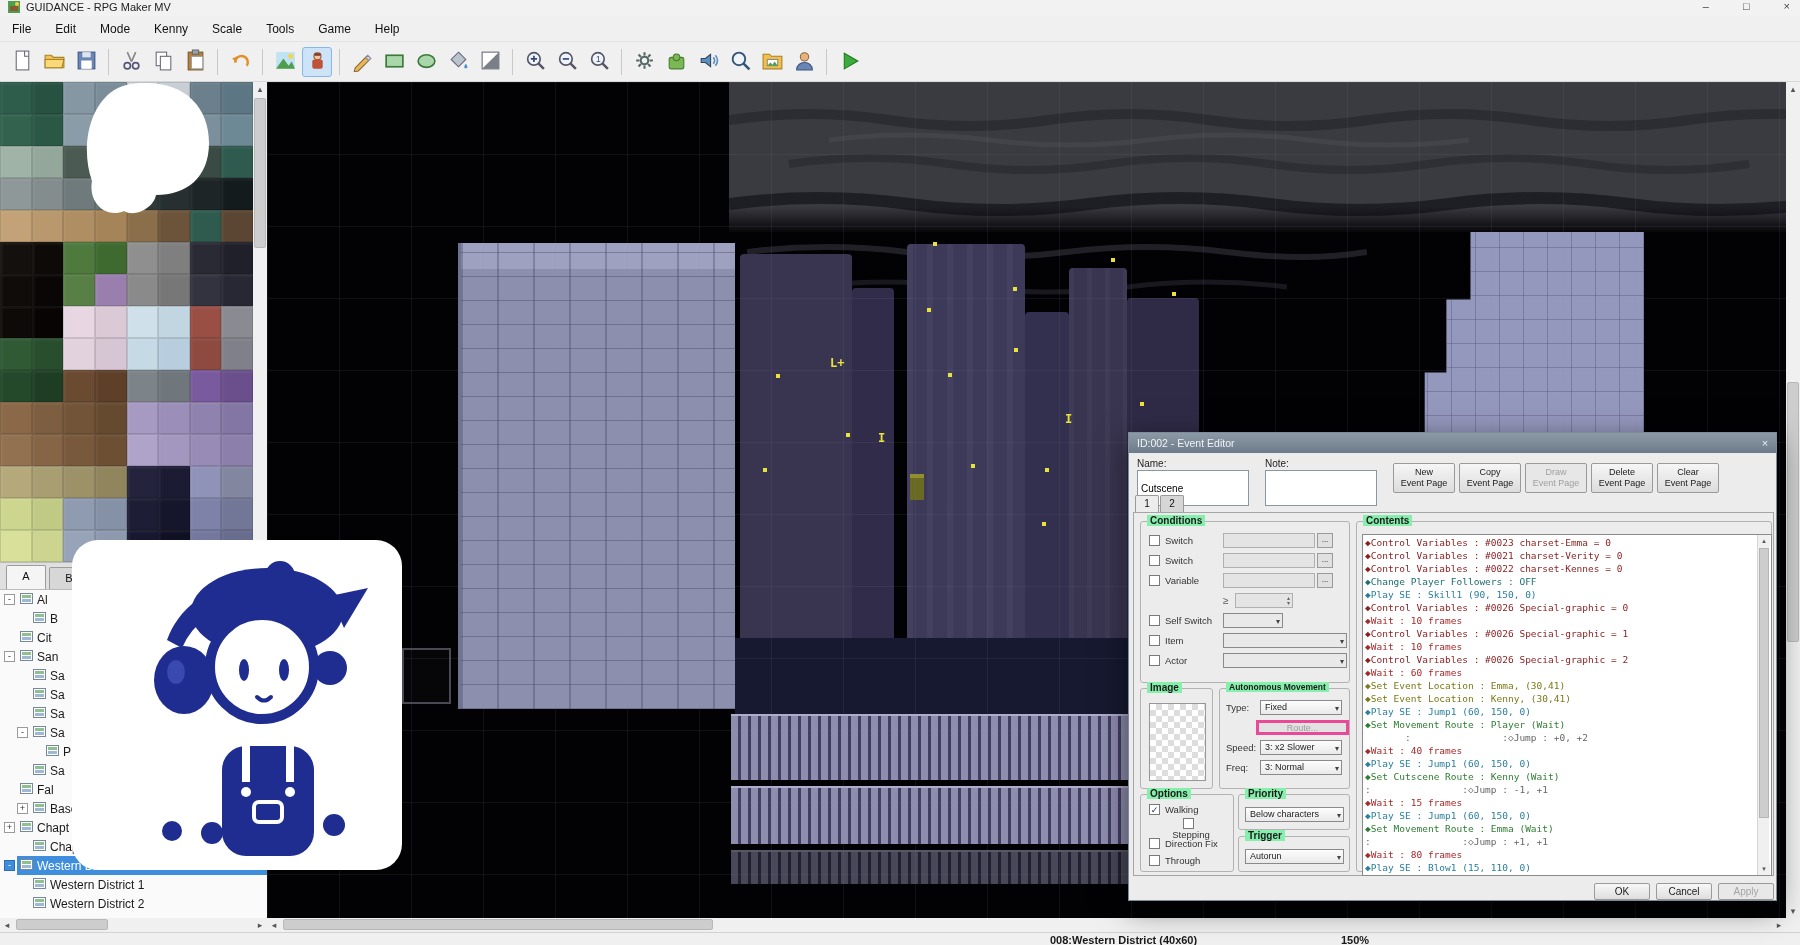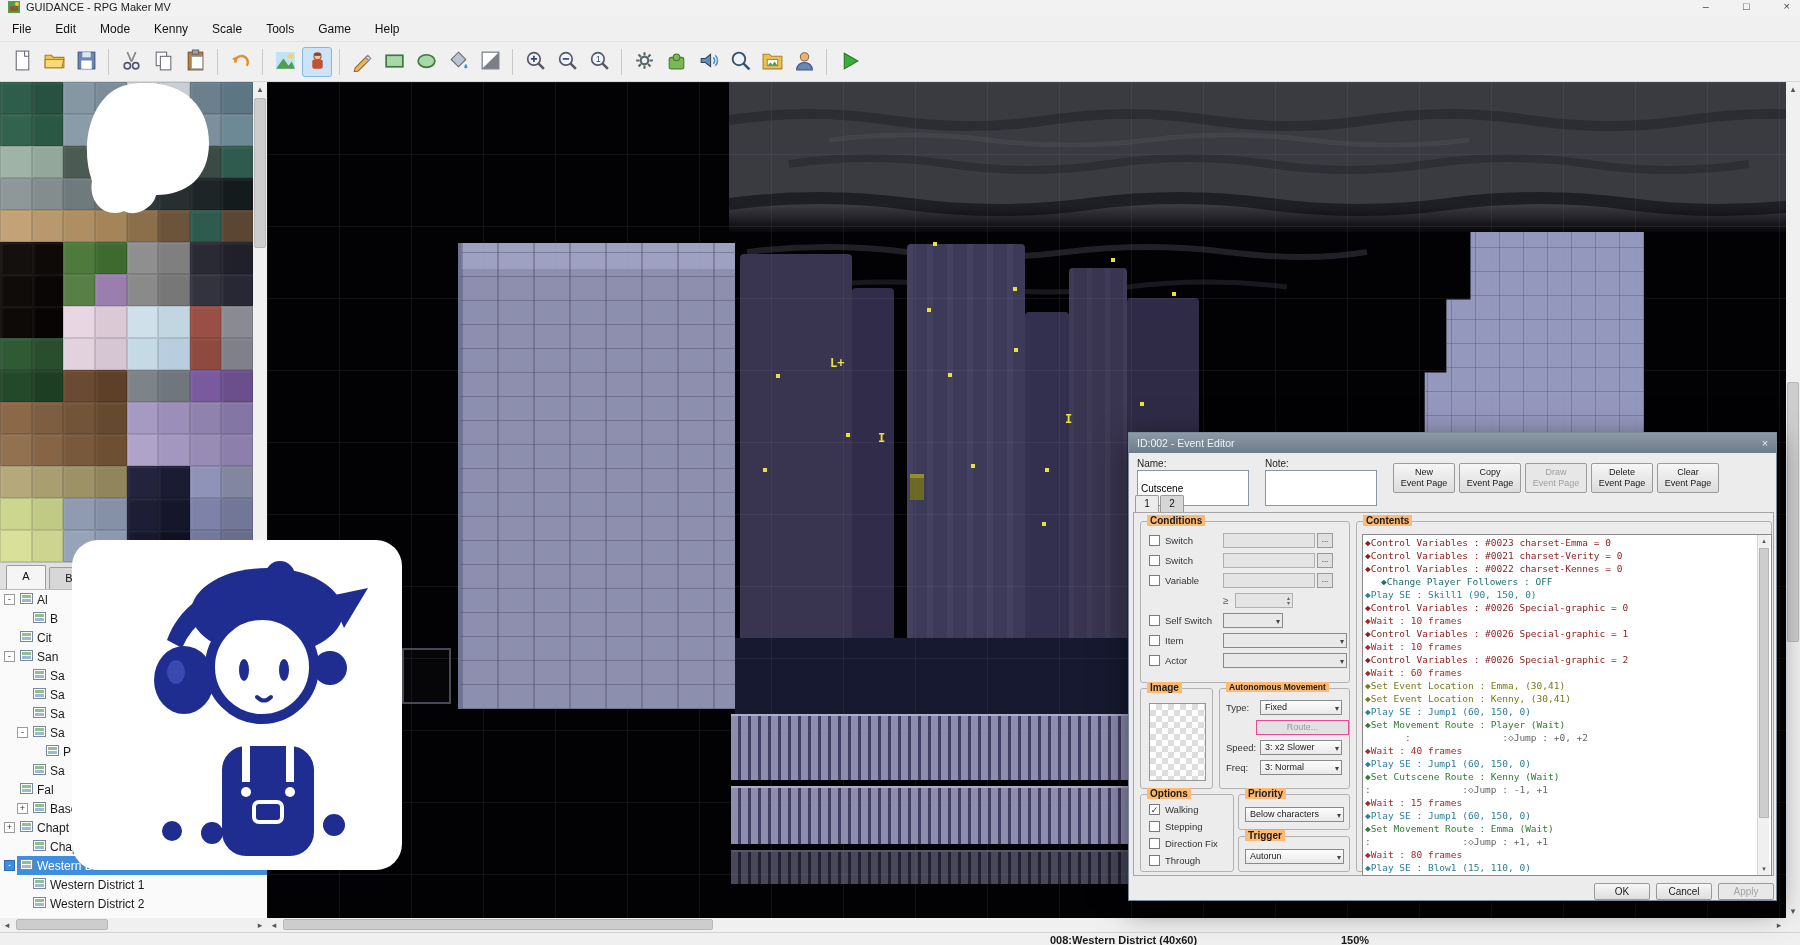--- a/index.html
+++ b/index.html
@@ -87,37 +87,37 @@
   .dlg-title { position:absolute; left:0; top:0; width:100%; height:20px; background:linear-gradient(#8c9aa7,#6d7c8a); color:#eef3f7; font-size:10.5px; line-height:20px; padding-left:8px; }
   .dlg-close { position:absolute; right:3px; top:2px; width:16px; height:16px; background:none; border:none; color:#e8eef3; font-size:11px; font-family:inherit; }
   .fld-label { position:absolute; font-size:10px; color:#222; }
   .txt { position:absolute; height:17px; border:1px solid #8a97a3; background:#fff; font-size:10px; padding:17px 3px; font-family:inherit; }
   .pgbtn { position:absolute; width:62px; height:30px; top:30px; background:linear-gradient(#f6f6f6,#dcdcdc); border:1px solid #9a9a9a; border-radius:2px; font-size:9px; line-height:1.25; text-align:center; font-family:inherit; color:#1a1a1a; }
   .pgbtn.disabled { color:#a0a0a0; background:#e7e7e7; }
   .dtab { position:absolute; top:62px; width:24px; height:17px; border:1px solid #9a9a9a; border-bottom:none; background:#d6d6d6; text-align:center; line-height:16px; font-size:10px; border-radius:2px 2px 0 0; }
   .dtab.active { background:#ececec; height:18px; }
   .tabpage { position:absolute; left:4px; top:79px; width:641px; height:364px; border:1px solid #a5a5a5; background:#ececec; }
   .grp { position:absolute; border:1px solid #b2b2b2; border-radius:3px; }
-  .grp > .gl { position:absolute; top:-7px; left:6px; background:#fdba74; padding:0 3px; font-weight:bold; font-size:10px; color:#1a1a1a; }
+  .grp > .gl { position:absolute; top:-7px; left:6px; background:#86efac; padding:0 3px; font-weight:bold; font-size:10px; color:#1a1a1a; }
   .cond-row { display:flex; align-items:center; height:20px; padding-left:8px; }
   .cbx { width:11px; height:11px; border:1px solid #7a7a7a; background:#fff; margin-right:5px; flex:0 0 11px; font-size:9px; line-height:10px; text-align:center; color:#1b2a7a; }
   .clabel { width:58px; font-size:9.5px; color:#333; }
   .dfield { height:15px; border:1px solid #b0b0b0; background:#e4e4e4; }
   .dots-btn { width:16px; height:15px; border:1px solid #9a9a9a; background:#e0e0e0; font-size:8px; line-height:12px; text-align:center; margin-left:2px; font-family:inherit; }
   .combo { position:relative; height:15px; border:1px solid #8a8a8a; background:linear-gradient(#fdfdfd,#e9e9e9); font-size:9px; line-height:13px; padding:0 12px 0 4px; color:#222; white-space:nowrap; overflow:hidden; }
   .combo .arr { position:absolute; right:2px; top:1px; font-style:normal; font-size:8px; color:#444; }
   .spinbox { position:relative; width:58px; height:15px; border:1px solid #b0b0b0; background:#e4e4e4; }
   .spinbox i { position:absolute; right:2px; font-style:normal; font-size:6px; color:#666; line-height:6px; }
   .sp-up { top:1px; } .sp-dn { bottom:1px; }
   .imgwell { position:absolute; left:8px; top:14px; width:57px; height:78px; border:1px solid #979797; background-color:#fff;
     background-image:linear-gradient(45deg,#ddd 25%,transparent 25%,transparent 75%,#ddd 75%),linear-gradient(45deg,#ddd 25%,transparent 25%,transparent 75%,#ddd 75%);
     background-size:12px 12px; background-position:0 0,6px 6px; }
   .am-row { display:flex; align-items:center; height:20px; padding-left:6px; }
   .am-row .alabel { width:34px; font-size:9.5px; color:#333; }
-  .rbtn { width:105px; height:15px; border:1px solid #ec4899; background:#e2e2e2; color:#9a9a9a; font-size:9px; font-family:inherit; }
+  .rbtn { width:105px; height:15px; border:3px solid #ec4899; background:#e2e2e2; color:#9a9a9a; font-size:9px; font-family:inherit; }
   .evlist { position:absolute; left:5px; top:12px; width:410px; height:342px; background:#fff; border:1px solid #8a8a8a; overflow:hidden; padding:1px 2px; }
   .ev-line { font-family:"DejaVu Sans Mono","DejaVu Sans",monospace; font-size:9.5px; line-height:13px; white-space:pre; }
   .ev-scroll { position:absolute; right:1px; top:13px; width:12px; height:340px; background:#f0f0f0; border-left:1px solid #d5d5d5; }
   .ev-scroll .arrow { position:absolute; left:0; width:12px; height:12px; font-size:7px; line-height:12px; text-align:center; color:#555; background:#f0f0f0; border:none; font-family:inherit; }
   .ev-scroll .thumb { position:absolute; left:1px; width:10px; background:#cdcdcd; border:1px solid #b5b5b5; }
   .fbtn { position:absolute; top:450px; width:56px; height:17px; background:linear-gradient(#f7f7f7,#dedede); border:1px solid #9a9a9a; border-radius:2px; font-size:10px; font-family:inherit; color:#1a1a1a; }
   .fbtn.disabled { color:#a5a5a5; background:#e8e8e8; }
 
   
   .sticker-blob { position:absolute; left:86px; top:83px; width:123px; height:135px; z-index:60; }
@@ -813,21 +813,21 @@
         </div>
       </div>
 
       <div class="grp" style="left:6px; top:281px; width:94px; height:78px;">
         <span class="gl">Options</span>
         <div id="opt-rows" style="padding-top:6px;">
             <div class="cond-row" style="height: 17px;">
               <span class="cbx">✓</span>
               <span class="clabel" style="width:auto;">Walking</span>
             </div>
-            <div class="cond-row" style="height: 17px;">
+            <div class="cond-row" style="height: 17px; flex-direction: column;">
               <span class="cbx"></span>
               <span class="clabel" style="width:auto;">Stepping</span>
             </div>
             <div class="cond-row" style="height: 17px;">
               <span class="cbx"></span>
               <span class="clabel" style="width:auto;">Direction Fix</span>
             </div>
             <div class="cond-row" style="height: 17px;">
               <span class="cbx"></span>
               <span class="clabel" style="width:auto;">Through</span>
@@ -844,21 +844,21 @@
         <span class="gl">Trigger</span>
         <div class="combo" style="position:absolute; left:6px; top:12px; width:99px;"><span>Autorun</span><i class="arr">▾</i></div>
       </div>
 
       <div class="grp" style="left:222px; top:8px; width:416px; height:351px;">
         <span class="gl">Contents</span>
         <div class="evlist" id="ev-lines">
             <div class="ev-line" style="color: rgb(139, 29, 29);">◆Control Variables : #0023 charset-Emma = 0</div>
             <div class="ev-line" style="color: rgb(139, 29, 29);">◆Control Variables : #0021 charset-Verity = 0</div>
             <div class="ev-line" style="color: rgb(139, 29, 29);">◆Control Variables : #0022 charset-Kennes = 0</div>
-            <div class="ev-line" style="color: rgb(29, 110, 110); margin-left: 16px;">◆Change Player Followers : OFF</div>
+            <div class="ev-line" style="color: rgb(29, 110, 110);">◆Change Player Followers : OFF</div>
             <div class="ev-line" style="color: rgb(42, 127, 158);">◆Play SE : Skill1 (90, 150, 0)</div>
             <div class="ev-line" style="color: rgb(139, 29, 29);">◆Control Variables : #0026 Special-graphic = 0</div>
             <div class="ev-line" style="color: rgb(165, 42, 42);">◆Wait : 10 frames</div>
             <div class="ev-line" style="color: rgb(139, 29, 29);">◆Control Variables : #0026 Special-graphic = 1</div>
             <div class="ev-line" style="color: rgb(165, 42, 42);">◆Wait : 10 frames</div>
             <div class="ev-line" style="color: rgb(139, 29, 29);">◆Control Variables : #0026 Special-graphic = 2</div>
             <div class="ev-line" style="color: rgb(165, 42, 42);">◆Wait : 60 frames</div>
             <div class="ev-line" style="color: rgb(122, 122, 26);">◆Set Event Location : Emma, (30,41)</div>
             <div class="ev-line" style="color: rgb(122, 122, 26);">◆Set Event Location : Kenny, (30,41)</div>
             <div class="ev-line" style="color: rgb(42, 127, 158);">◆Play SE : Jump1 (60, 150, 0)</div>

